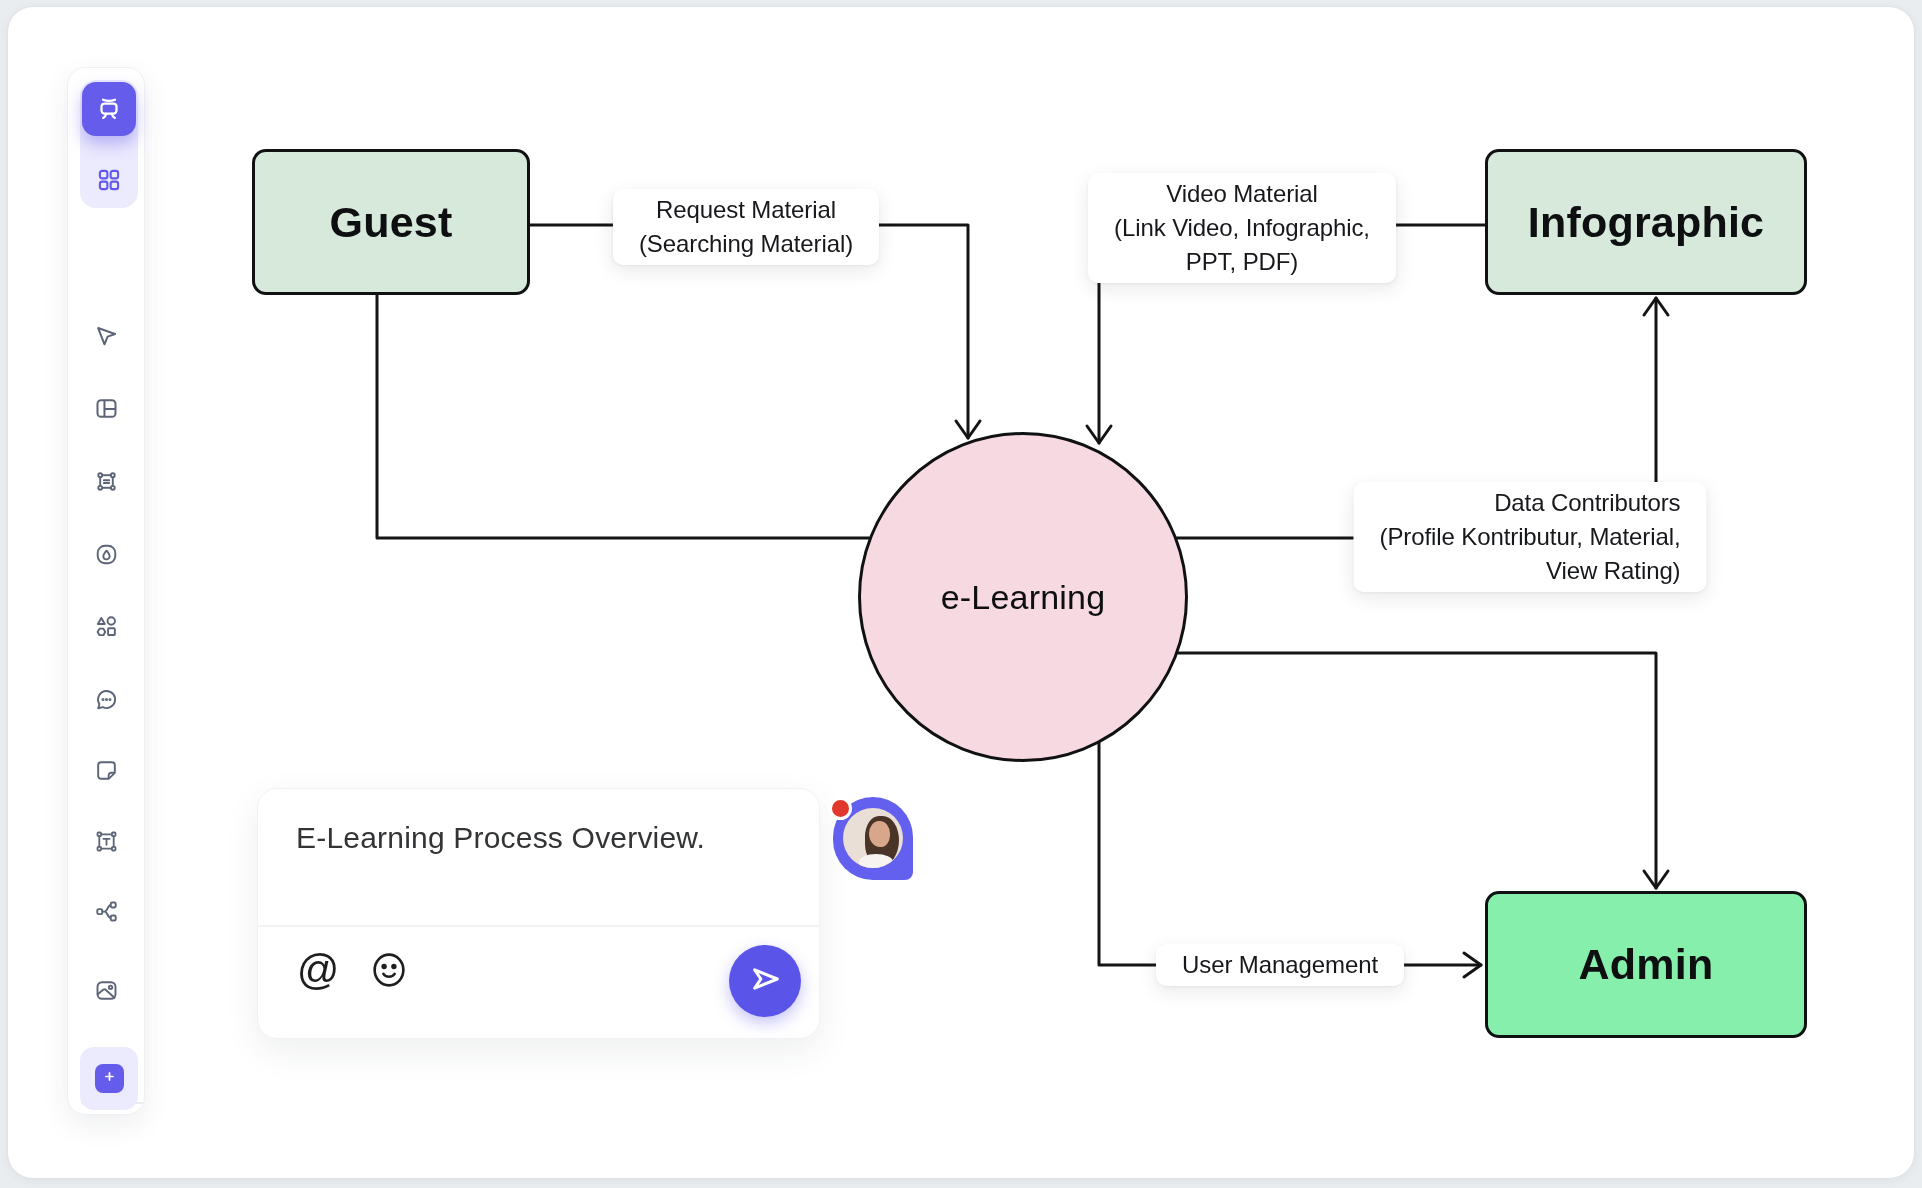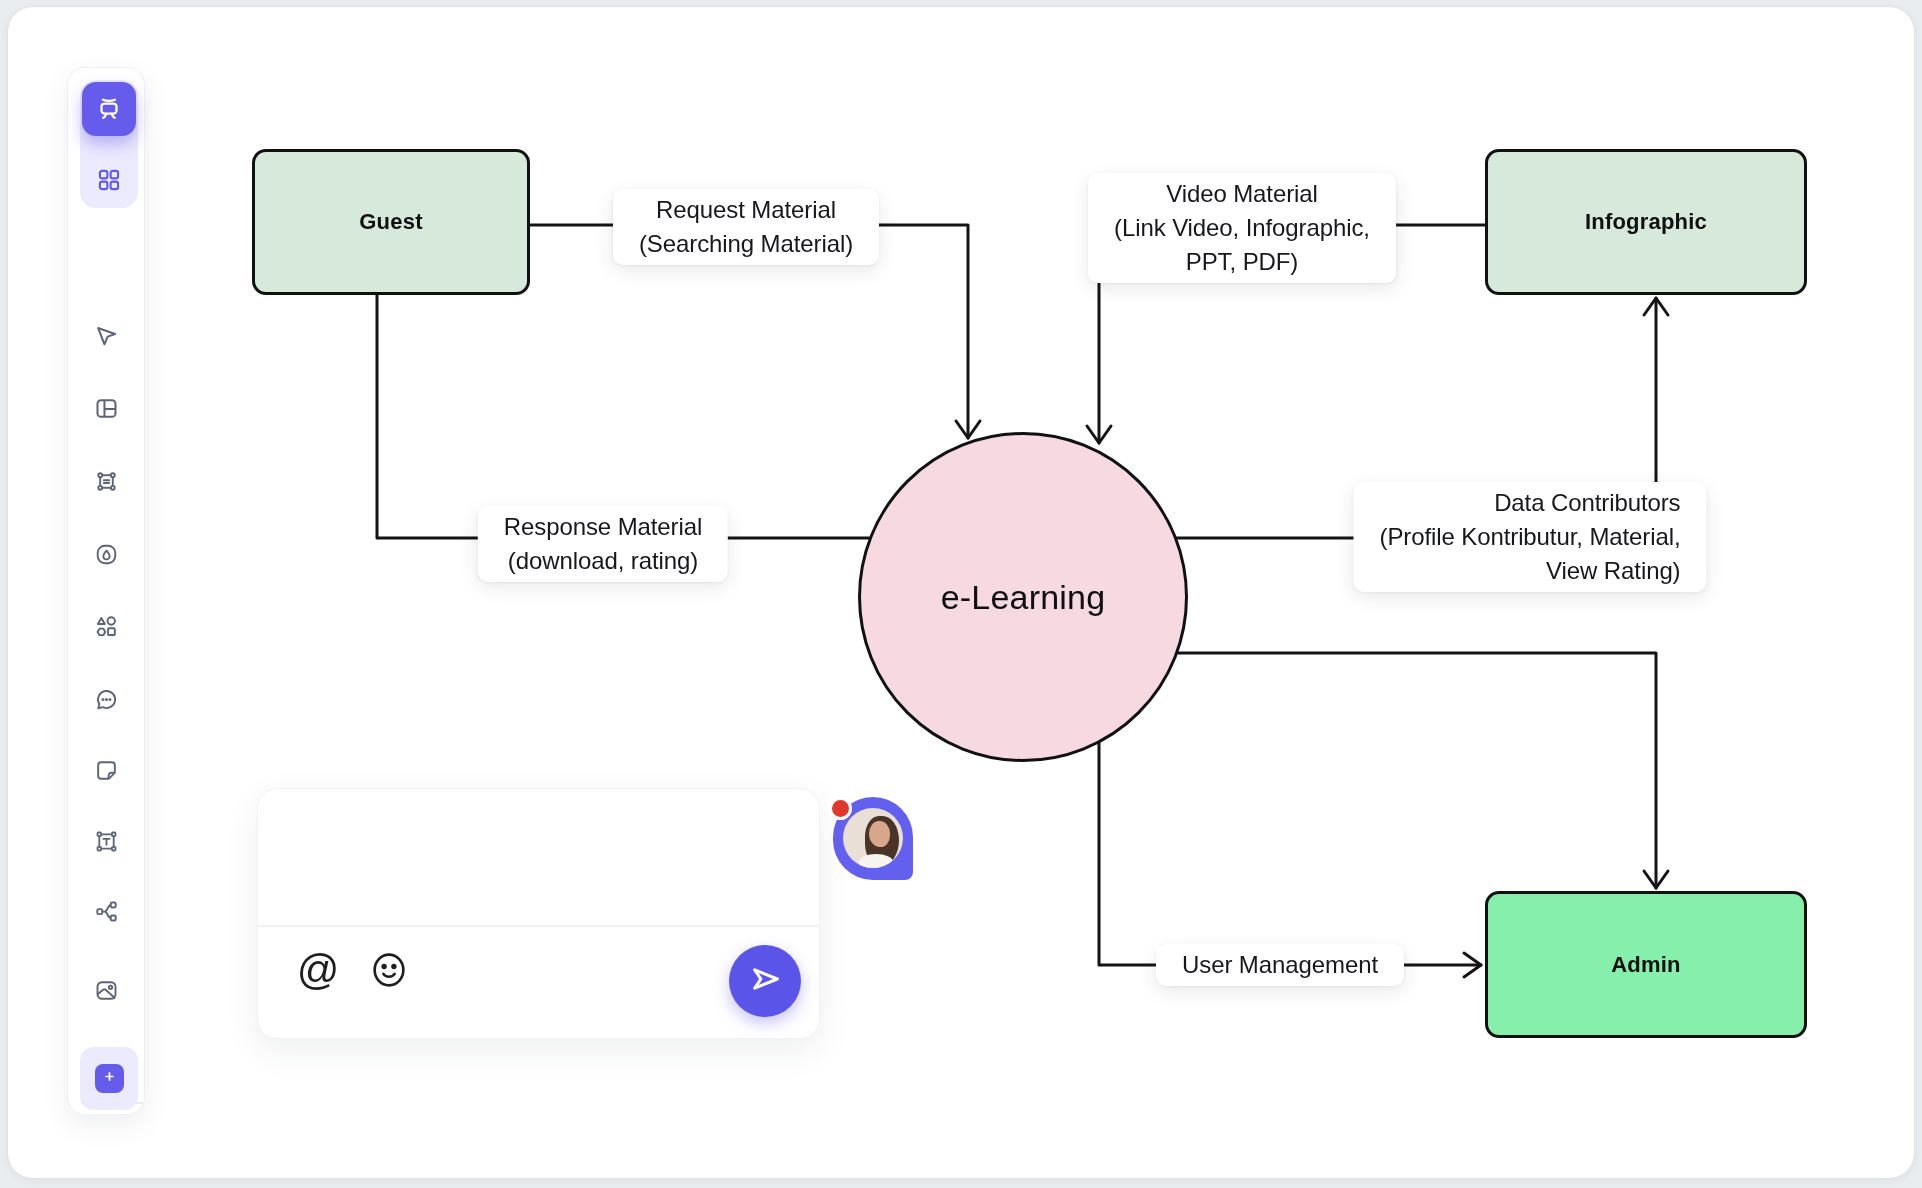--- a/index.html
+++ b/index.html
@@ -17,21 +17,21 @@
   .tool{position:absolute;left:0;width:76px;height:48px;display:flex;align-items:center;justify-content:center;color:#5c6577;cursor:pointer;}
   .tool svg,.tool-selected svg,.tool-grid svg{display:block;}
   #sidebar .divider{position:absolute;left:13px;top:1034px;width:62px;height:0;border-top:2px solid #e9ebef;}
   .add-group{position:absolute;left:12px;top:979px;width:58px;height:63px;background:#eceafd;border-radius:14px;}
   .add-btn{position:absolute;left:15px;top:17px;width:29px;height:29px;background:#655ceb;border-radius:8px;
            display:flex;align-items:center;justify-content:center;color:#fff;cursor:pointer;}
   
   #connectors{position:absolute;left:0;top:0;z-index:5;pointer-events:none;}
   .node{position:absolute;border:3px solid #101112;display:flex;align-items:center;justify-content:center;
         z-index:8;color:#0d0f11;cursor:pointer;}
-  .node.rect{border-radius:14px;font-size:22px;font-weight:600;letter-spacing:.2px;}
+  .node.rect{border-radius:14px;font-size:43px;font-weight:600;letter-spacing:.2px;}
   .node.circle{border-radius:50%;font-size:34px;font-weight:500;letter-spacing:.2px;}
   .edge-label{position:absolute;transform:translate(-50%,-50%);background:#fff;border-radius:10px;
               padding:4px 26px;z-index:10;white-space:pre-line;text-align:center;color:#17181b;
               font-size:24px;font-weight:500;line-height:34px;letter-spacing:-.1px;cursor:pointer;
               box-shadow:0 6px 18px rgba(45,50,70,.10),0 1px 3px rgba(0,0,0,.05);}
   
   #comment-card{position:absolute;left:257px;top:788px;width:561px;height:249px;background:#fff;border-radius:20px;
                 border:1px solid #f1f2f4;box-shadow:0 12px 34px rgba(40,50,70,.08);z-index:12;}
   #comment-text{position:absolute;left:38px;top:32px;right:30px;font-size:30px;color:#323436;letter-spacing:.2px;cursor:text;}
   #comment-card .divider{position:absolute;left:0;right:0;top:136px;border-top:2px solid #f1f2f4;}
@@ -219,28 +219,27 @@
   </div>
   <div class="node circle" style="left:858px;top:432px;width:324px;height:324px;background:#f7d9e2;">
     <span>e-Learning</span>
   </div>
 
   <div class="edge-label" style="left:746px;top:227px;">Request Material
 (Searching Material)</div>
   <div class="edge-label" style="left:1242px;top:228px;">Video Material
 (Link Video, Infographic,
 PPT, PDF)</div>
-  <div class="edge-label" style="left:603px;top:544px;">Response Material
-(download, rating)</div>
   <div class="edge-label" style="left:1530px;top:537px;text-align:right;">Data Contributors
 (Profile Kontributur, Material,
 View Rating)</div>
   <div class="edge-label" style="left:1280px;top:965px;">User Management</div>
 
   <div id="comment-card">
+    <div id="comment-text">E-Learning Process Overview.</div>
     <div class="divider"></div>
     <div class="mention-icon">@</div>
     <div class="emoji-icon">
       <svg width="42" height="42" viewBox="0 0 24 24" fill="none" stroke="currentColor" stroke-width="1.5" stroke-linecap="round">
         <ellipse cx="12" cy="12" rx="8.2" ry="8.8"></ellipse>
         <circle cx="9.2" cy="10" r="0.8" fill="currentColor"></circle>
         <circle cx="14.8" cy="10" r="0.8" fill="currentColor"></circle>
         <path d="M8.8 14.2a3.6 3 0 0 0 6.4 0"></path>
       </svg>
     </div>

